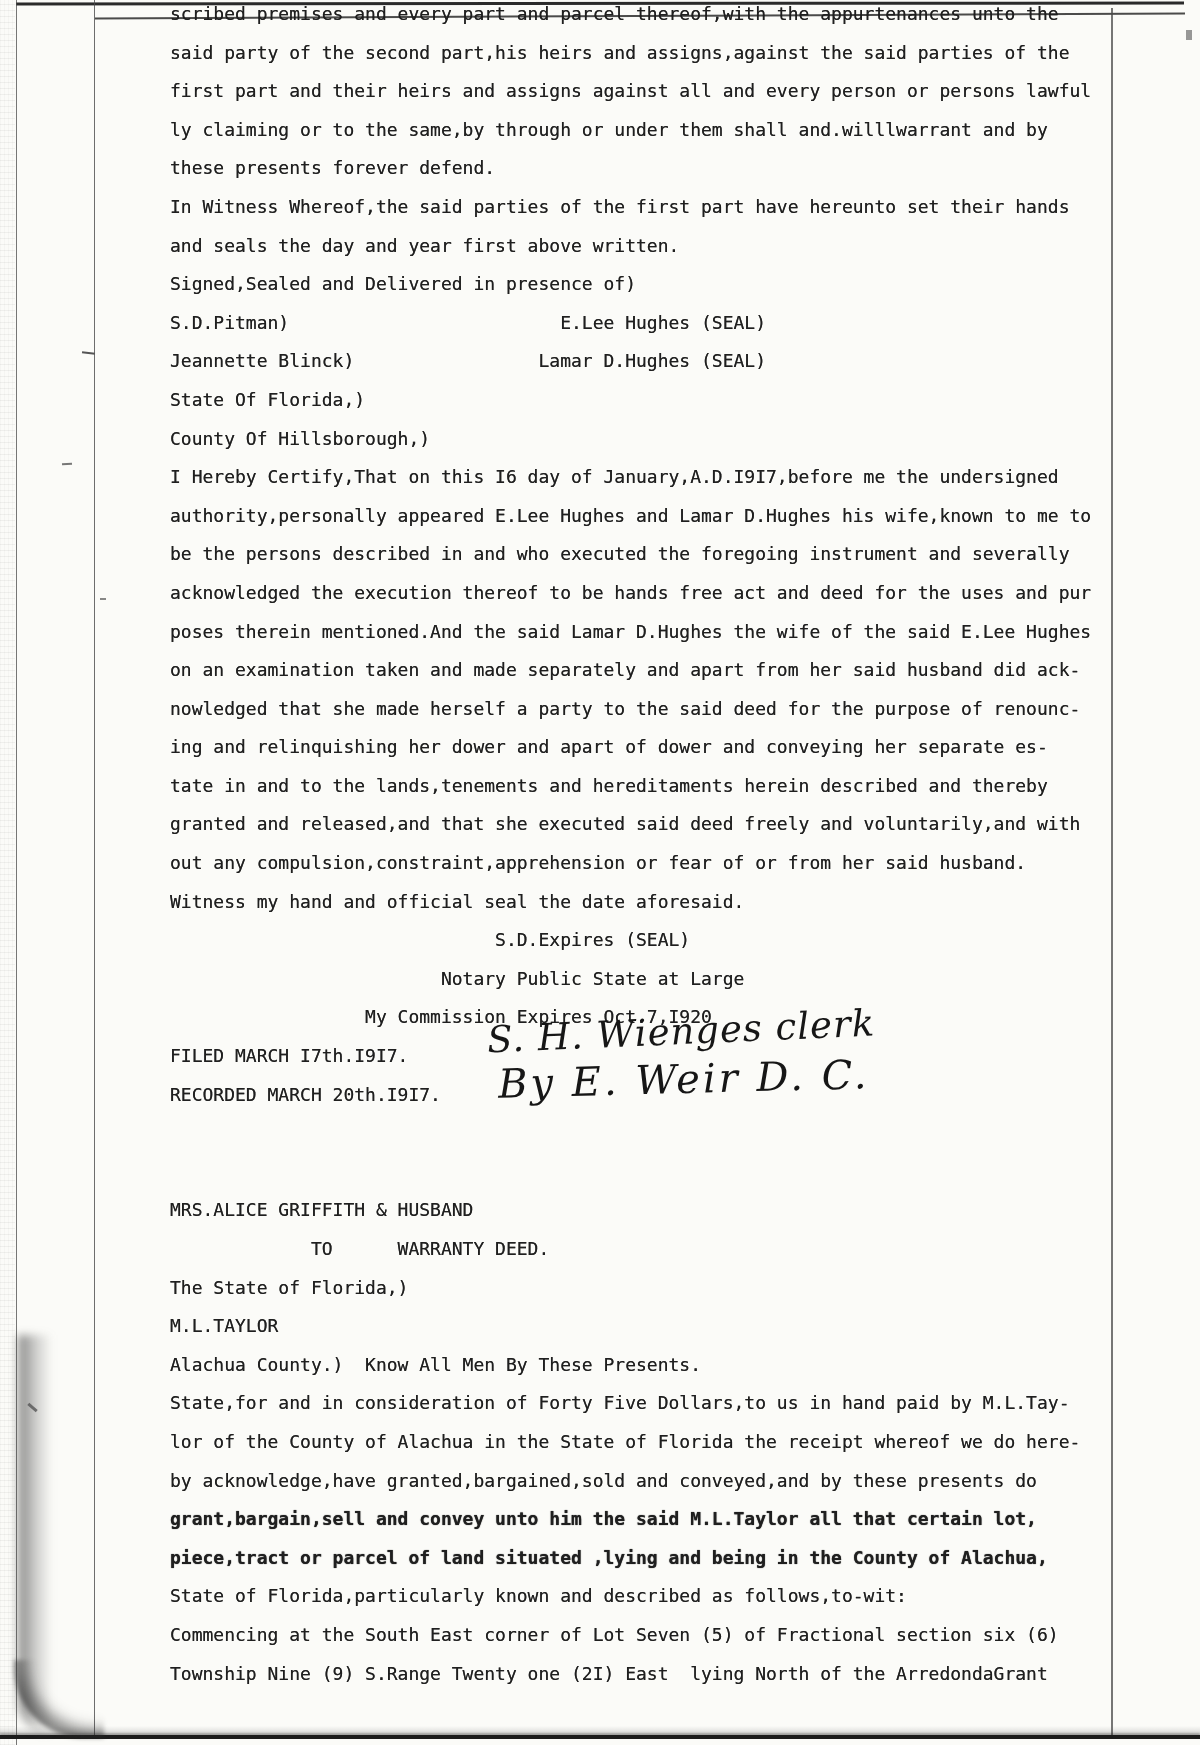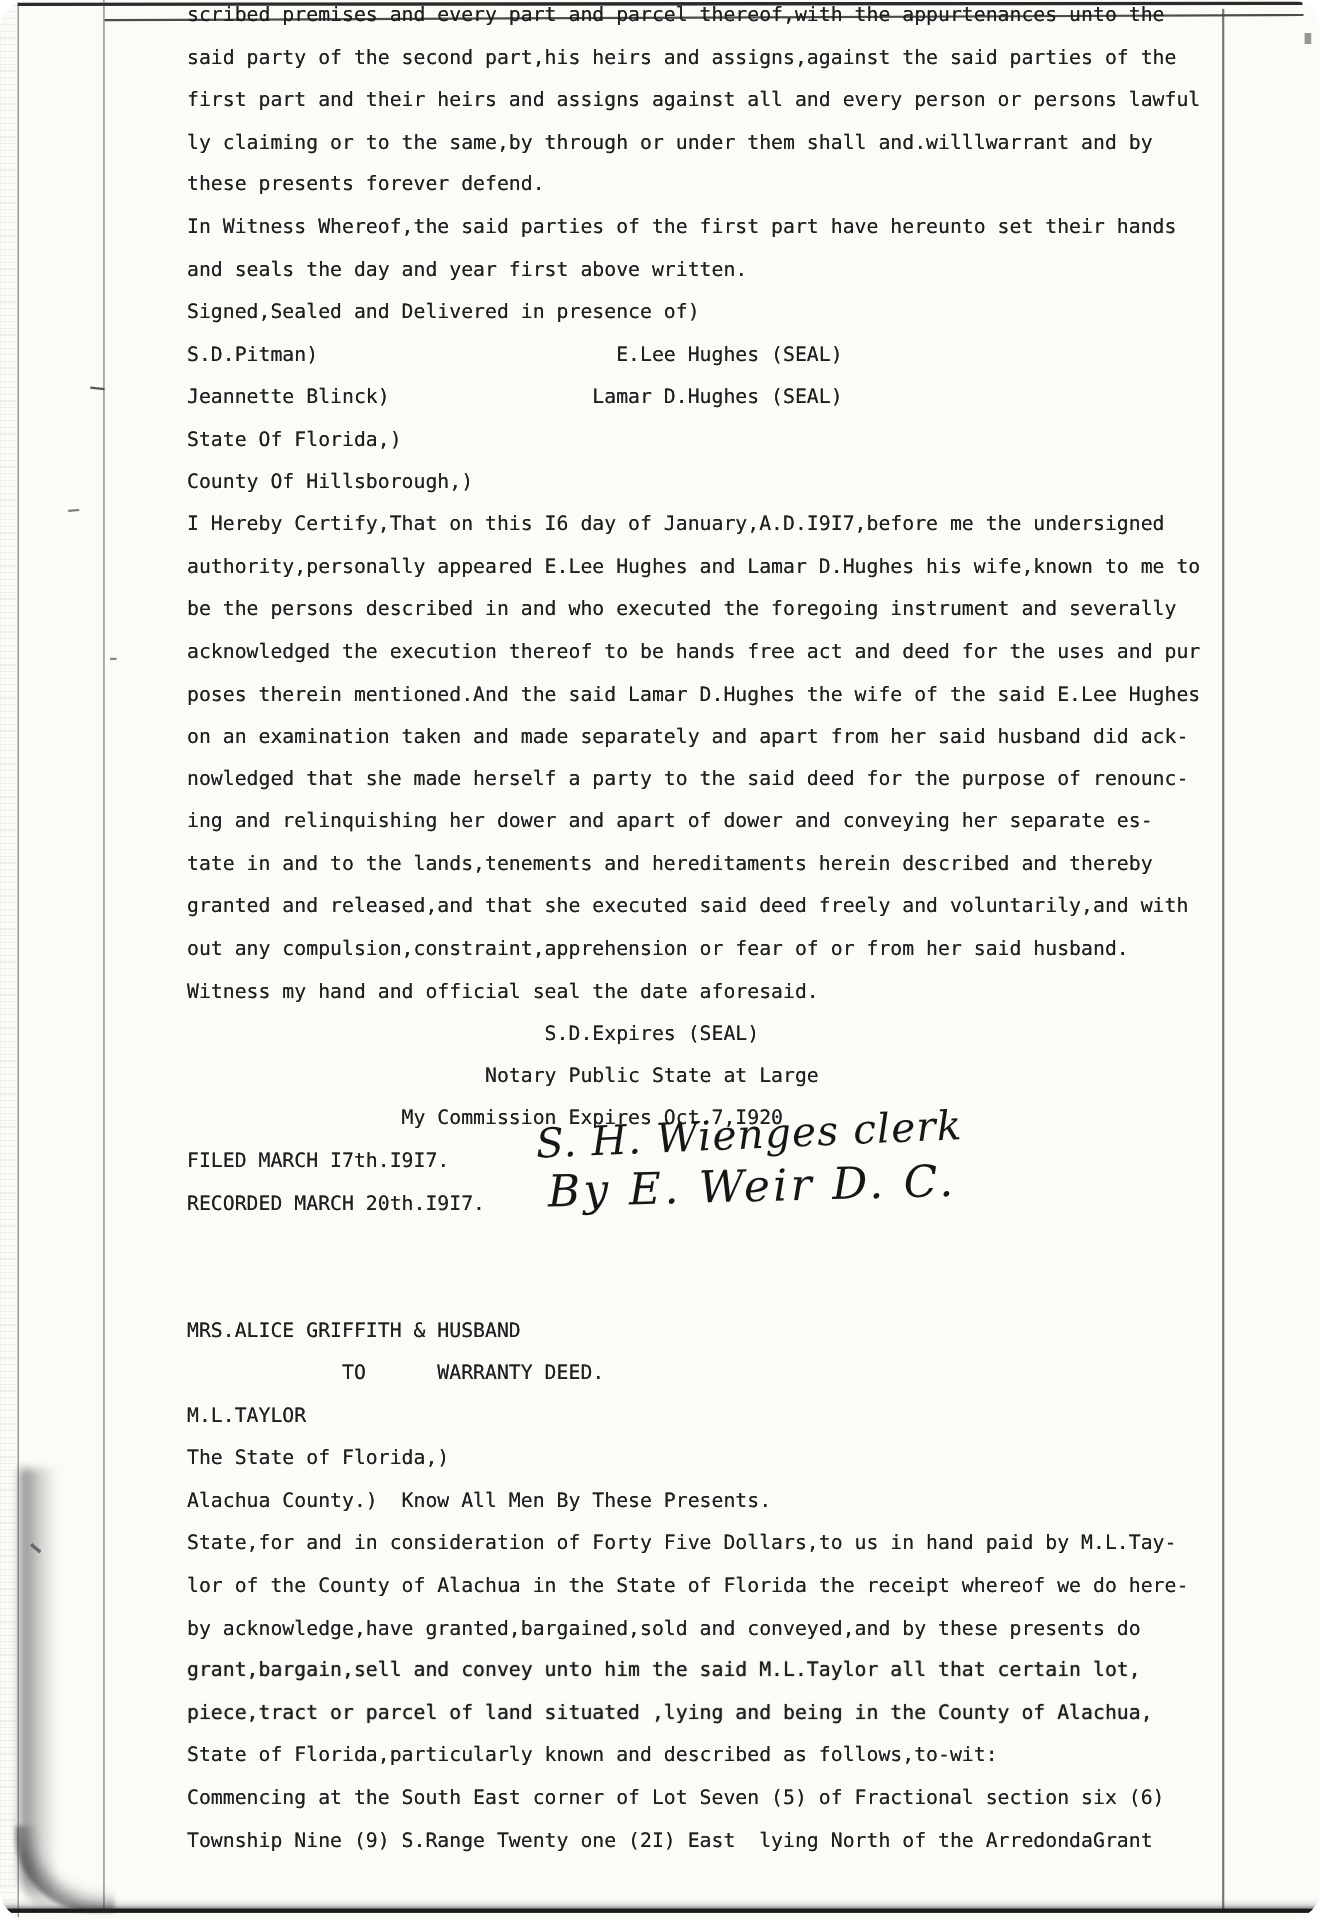--- a/index.html
+++ b/index.html
@@ -7,21 +7,20 @@
     --ink:#1f1f1f;
     --rule:#2b2b2b;
   }
   html,body{margin:0;padding:0;background:#ffffff;}
   .page{
     position:relative;
     width:1200px;height:1745px;
     background:var(--paper);
     overflow:hidden;
     font-family:"DejaVu Sans Mono", monospace;
-    border-radius:27px;
   }
   
   .edge-speckle{
     position:absolute;left:0;top:0;width:15px;height:1745px;
     background:repeating-linear-gradient(0deg, rgba(0,0,0,0.06) 0 1px, transparent 1px 6px),
                repeating-linear-gradient(90deg, rgba(0,0,0,0.03) 0 1px, transparent 1px 4px);
     opacity:.8;
   }
   
   .vline{position:absolute;background:#4a4a4a;}
@@ -58,21 +57,21 @@
     position:absolute;left:170px;top:-5px;width:1000px;
     color:var(--ink);
     font-size:18px;
   }
   .tl{
     height:38.6px;line-height:38.6px;
     white-space:pre;
     text-shadow:0 0 .6px rgba(10,10,10,.7);
     letter-spacing:0;
   }
-  .tl.b{font-weight:normal;text-shadow:0 0 1px rgba(0,0,0,.85);}
+  .tl.b{font-weight:bold;text-shadow:0 0 1px rgba(0,0,0,.85);}
   
   .hw{
     position:absolute;
     font-family:"DejaVu Serif", serif;
     font-style:italic;
     color:#161616;
     white-space:pre;
   }
   .hw1{left:487px;top:1010px;font-size:37px;letter-spacing:1px;transform:rotate(-2.5deg);}
   .hw2{left:498px;top:1056px;font-size:40px;letter-spacing:3px;transform:rotate(-1.5deg);}
@@ -127,22 +126,22 @@
       <div class="tl">Witness my hand and official seal the date aforesaid.</div>
       <div class="tl">                              S.D.Expires (SEAL)</div>
       <div class="tl">                         Notary Public State at Large</div>
       <div class="tl">                  My Commission Expires Oct.7,I920</div>
       <div class="tl">FILED MARCH I7th.I9I7.</div>
       <div class="tl">RECORDED MARCH 20th.I9I7.</div>
       <div class="tl"></div>
       <div class="tl"></div>
       <div class="tl">MRS.ALICE GRIFFITH &amp; HUSBAND</div>
       <div class="tl">             TO      WARRANTY DEED.</div>
+      <div class="tl">The State of Florida,)</div>
       <div class="tl">M.L.TAYLOR</div>
-      <div class="tl">The State of Florida,)</div>
       <div class="tl">Alachua County.)  Know All Men By These Presents.</div>
       <div class="tl">State,for and in consideration of Forty Five Dollars,to us in hand paid by M.L.Tay-</div>
       <div class="tl">lor of the County of Alachua in the State of Florida the receipt whereof we do here-</div>
       <div class="tl">by acknowledge,have granted,bargained,sold and conveyed,and by these presents do</div>
       <div class="tl b">grant,bargain,sell and convey unto him the said M.L.Taylor all that certain lot,</div>
       <div class="tl b">piece,tract or parcel of land situated ,lying and being in the County of Alachua,</div>
       <div class="tl">State of Florida,particularly known and described as follows,to-wit:</div>
       <div class="tl">Commencing at the South East corner of Lot Seven (5) of Fractional section six (6)</div>
       <div class="tl">Township Nine (9) S.Range Twenty one (2I) East  lying North of the ArredondaGrant</div>
     </div>

